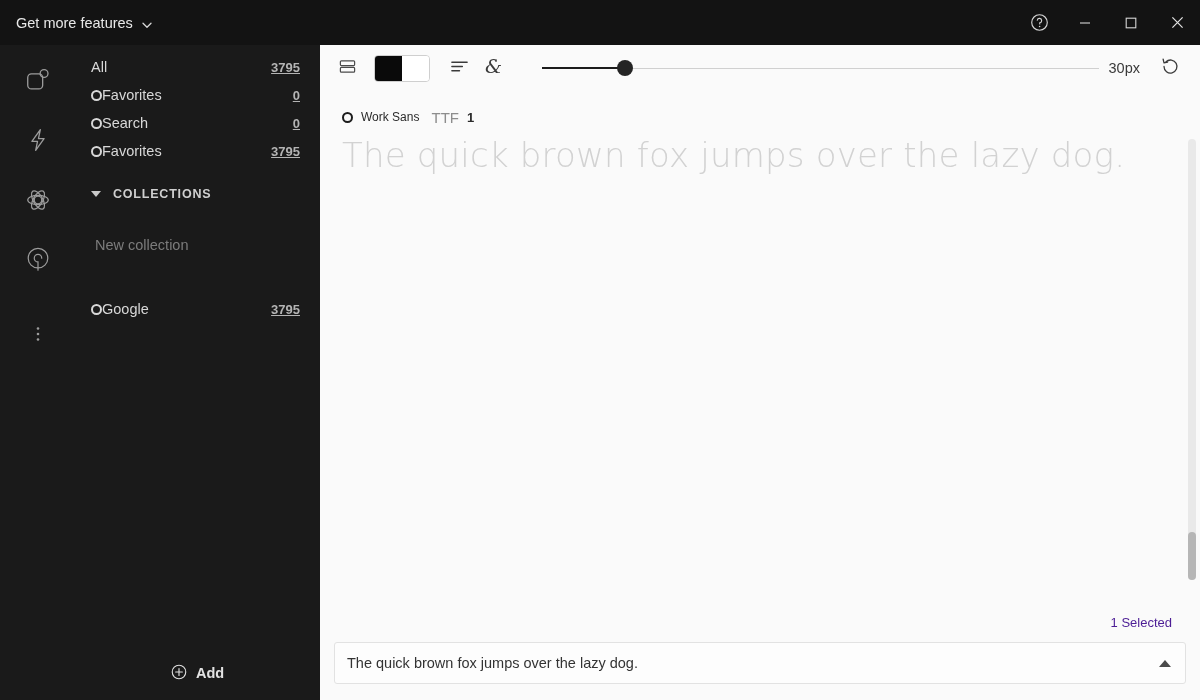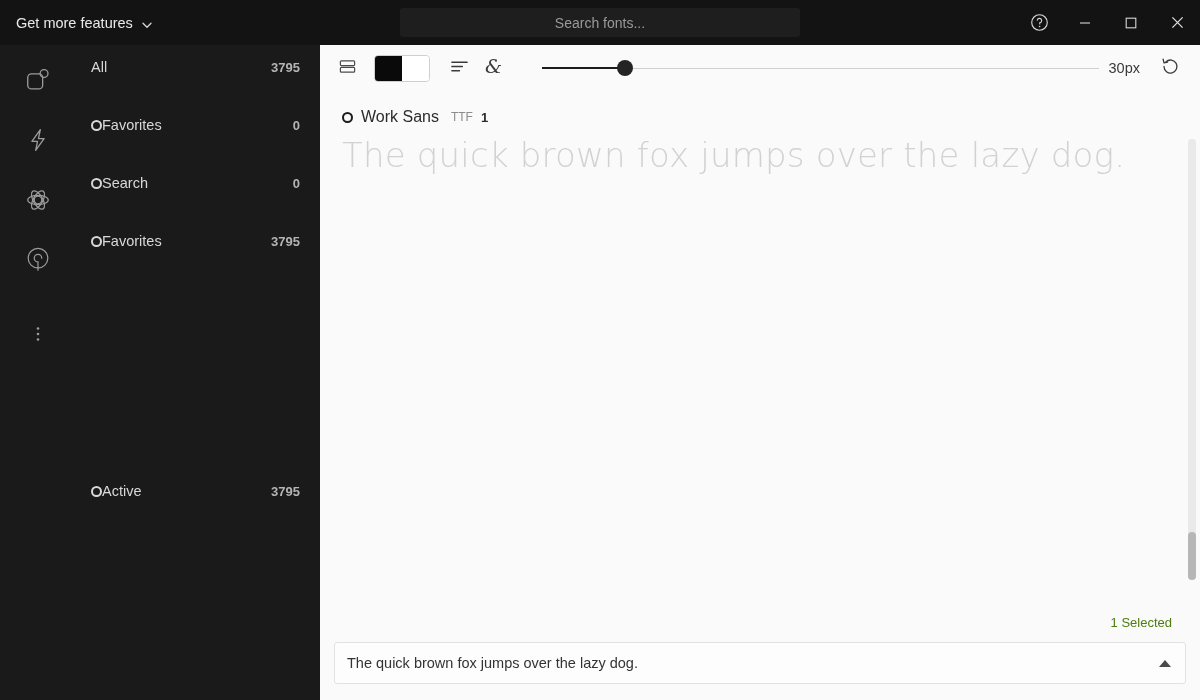--- a/index.html
+++ b/index.html
@@ -83,21 +83,20 @@
   .rail-ico.dots { margin-top: 14px; }
 
   
   .sidebar {
     width: 245px;
     background: #1a1a1a;
     display: flex; flex-direction: column;
     flex: 0 0 245px;
     padding-top: 8px;
     position: relative;
-    gap: 30px;
   }
   .nav-row {
     height: 28px;
     margin: 0 8px;
     padding: 0 12px 0 0;
     border-radius: 14px;
     display: flex; align-items: center;
     cursor: pointer;
     color: #d8d8d8;
     font-size: 14.5px;
@@ -110,20 +109,21 @@
     margin-left: 8px;
     flex: 0 0 11px;
   }
   .nav-row .lbl { margin-left: 0; }
   .nav-row .lbl.noind { margin-left: 8px; }
   .nav-row .cnt {
     margin-left: auto;
     font-size: 13px;
     font-weight: bold;
     color: #b4b4b4;
+    text-decoration: underline;
   }
   .nav-row.selected .cnt { color: #dedede; }
 
   .section-hdr {
     display: flex; align-items: center;
     height: 30px;
     margin: 0 8px;
     padding-left: 8px;
     cursor: pointer;
     color: #cfcfcf;
@@ -247,25 +247,25 @@
     height: 20px;
   }
   .font-meta .ring-d {
     width: 11px; height: 11px;
     border: 2.2px solid #1c1c1c;
     border-radius: 50%;
     flex: 0 0 11px;
     cursor: pointer;
   }
   .font-name {
-    font-size: 16px;
+    font-size: 12px;
     color: #2b2b2b;
   }
   .font-fmt {
-    font-size: 12px;
+    font-size: 15px;
     color: #8d8d8d;
     margin-left: 4px;
   }
   .font-cnt {
     font-size: 13px;
     color: #2b2b2b;
     font-weight: bold;
   }
   .preview-text {
     font-family: "DejaVu Sans", sans-serif;
@@ -275,21 +275,21 @@
     letter-spacing: 0.2px;
     margin-top: 8px;
     white-space: nowrap;
     cursor: text;
   }
 
   .selected-note {
     position: absolute;
     right: 28px; bottom: 10px;
     font-size: 13px;
-    color: #4d7c0f;
+    color: #4c1d95;
   }
 
   
   .vscroll {
     position: absolute;
     right: 4px; top: 48px; bottom: 60px;
     width: 8px;
     background: #e9e9e9;
     border-radius: 4px;
     cursor: pointer;
@@ -344,23 +344,20 @@
 
     <div class="brand">
       <span>Get more features</span>
       <span class="chev-down">
         <svg viewBox="0 0 12 12" width="12" height="12">
             <path d="M2 4.3 L6 8.3 L10 4.3" fill="none" stroke="#d8d8d8" stroke-width="1.3" stroke-linecap="round" stroke-linejoin="round"></path>
           </svg>
       </span>
     </div>
 
-    <div class="search-wrap">
-      <input class="search-input" type="text" placeholder="Search fonts..." style="">
-    </div>
 
     <div class="win-ctrls">
       <div class="win-btn">
         <span>
           <svg viewBox="0 0 20 20" width="19" height="19">
             <circle cx="10" cy="10" r="8.2" fill="none" stroke="#d6d6d6" stroke-width="1.2"></circle>
             <path d="M7.7 7.6a2.3 2.3 0 1 1 2.6 2.6v1.4" fill="none" stroke="#d6d6d6" stroke-width="1.2" stroke-linecap="round"></path>
             <circle cx="10.1" cy="14.2" r="0.85" fill="#d6d6d6"></circle>
           </svg>
         </span>
@@ -457,38 +454,52 @@
       </div>
 
       <div class="nav-row">
         <span class="ring"></span>
         <span class="lbl">Favorites</span>
         <span class="cnt">3795</span>
       </div>
 
       <div class="spacer-sm"></div>
 
+      <div class="section-hdr">
+        <span class="caret"></span>
+        <span>COLLECTIONS</span>
+      </div>
 
       <div class="spacer-md"></div>
 
+      <div class="placeholder-row">New collection</div>
 
       <div class="spacer-md"></div>
 
 
       <div class="spacer-sm"></div>
 
       <div class="nav-row">
         <span class="ring"></span>
-        <span class="lbl">Active</span>
+        <span class="lbl">Google</span>
         <span class="cnt">3795</span>
       </div>
 
       <div class="spacer-sm"></div>
 
 
+      <div class="add-btn">
+        <span>
+          <svg viewBox="0 0 18 18" width="16" height="16">
+            <circle cx="9" cy="9" r="7.6" fill="none" stroke="#e2e2e2" stroke-width="1.25"></circle>
+            <path d="M9 5.2 V12.8 M5.2 9 H12.8" stroke="#e2e2e2" stroke-width="1.25" stroke-linecap="round"></path>
+          </svg>
+        </span>
+        <span>Add</span>
+      </div>
     </div>
 
     <div class="main">
 
       <div class="toolbar">
 
         <div class="tb-btn">
           <span>
             <svg viewBox="0 0 20 20" width="19" height="19">
               <rect x="2.5" y="4" width="15" height="5" rx="1" fill="none" stroke="#4a4a4a" stroke-width="1.25"></rect>

